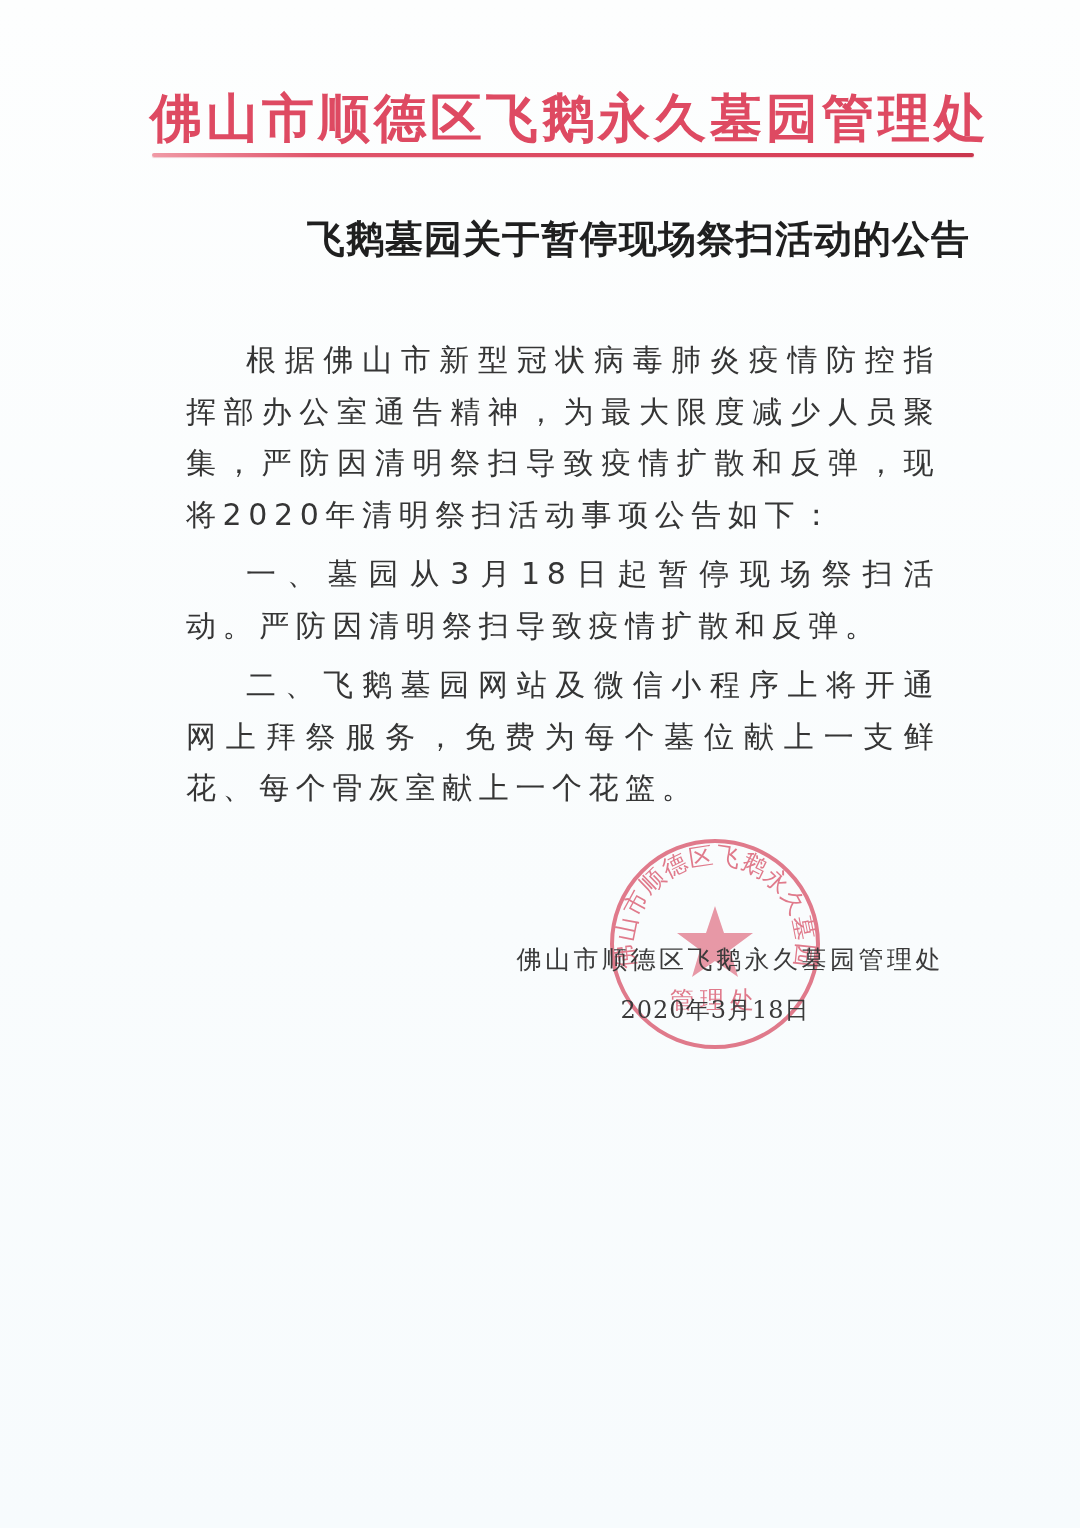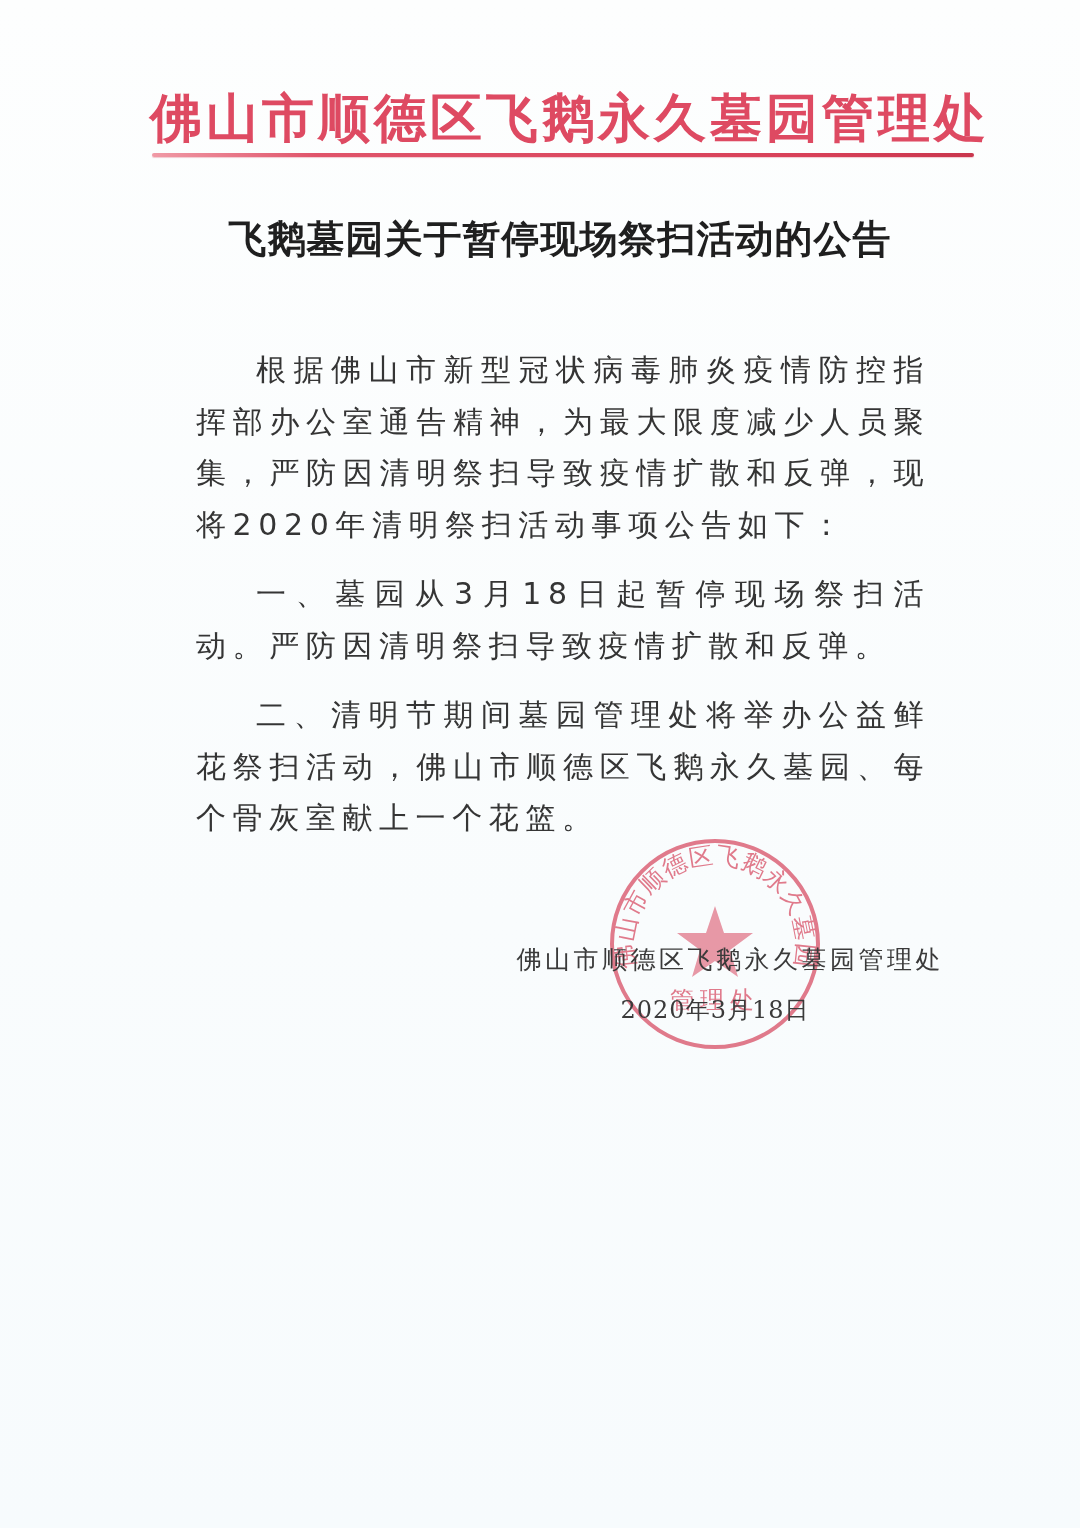--- a/index.html
+++ b/index.html
@@ -43,42 +43,42 @@
       height: 4px;
       background: linear-gradient(90deg, #f09aa6 0%, #e0546a 20%, #d84058 80%, #c9364d 100%);
       border-radius: 2px;
       box-shadow: 0 1px 1px rgba(220,80,100,0.3);
     }
     .notice-title {
       position: absolute;
       left: 150px;
       top: 214px;
       width: 820px;
-      text-align: center;
+      text-align: right;
       font-family: "DejaVu Serif", "Liberation Serif", serif;
       font-weight: bold;
       font-size: 38px;
       letter-spacing: 1px;
       color: #1f1f1f;
       line-height: 50px;
       white-space: nowrap;
     }
     .body {
       position: absolute;
       left: 178px;
       top: 326px;
       width: 770px;
       font-family: "DejaVu Sans", "Liberation Sans", sans-serif;
       font-size: 30px;
       line-height: 51.5px;
       color: #353535;
       letter-spacing: 6.6px;
     }
     .body p {
-      margin: 18px;
+      margin: 8px;
       text-indent: 60px;
       text-align: justify;
     }
     .signature {
       position: absolute;
       left: 470px;
       top: 936px;
       width: 474px;
       text-align: right;
       font-family: "DejaVu Sans", "Liberation Sans", sans-serif;
@@ -120,21 +120,21 @@
 
   <div class="letterhead">佛山市顺德区飞鹅永久墓园管理处</div>
 
   <div class="red-rule"></div>
 
   <div class="notice-title">飞鹅墓园关于暂停现场祭扫活动的公告</div>
 
   <div class="body">
     <p>根据佛山市新型冠状病毒肺炎疫情防控指挥部办公室通告精神，为最大限度减少人员聚集，严防因清明祭扫导致疫情扩散和反弹，现将2020年清明祭扫活动事项公告如下：</p>
     <p>一、墓园从3月18日起暂停现场祭扫活动。严防因清明祭扫导致疫情扩散和反弹。</p>
-    <p>二、清明节期间墓园管理处将举办公益鲜花祭扫活动，佛山市顺德区飞鹅永久墓园、每个骨灰室献上一个花篮。</p>
+    <p>二、飞鹅墓园网站及微信小程序上将开通网上拜祭服务，免费为每个墓位献上一支鲜花、每个骨灰室献上一个花篮。</p>
   </div>
 
   <svg class="stamp" viewBox="0 0 216 216">
     <defs>
       <path id="ringPath" d="M 28,128 A 82,82 0 1,1 188,128" fill="none"></path>
     </defs>
     <circle cx="108" cy="108" r="103" fill="none" stroke="#d9566c" stroke-width="4"></circle>
     <text font-family="DejaVu Sans, sans-serif" font-size="24" fill="#d9566c" letter-spacing="1">
       <textPath href="#ringPath" startOffset="50%" text-anchor="middle">佛山市顺德区飞鹅永久墓园</textPath>
     </text>

